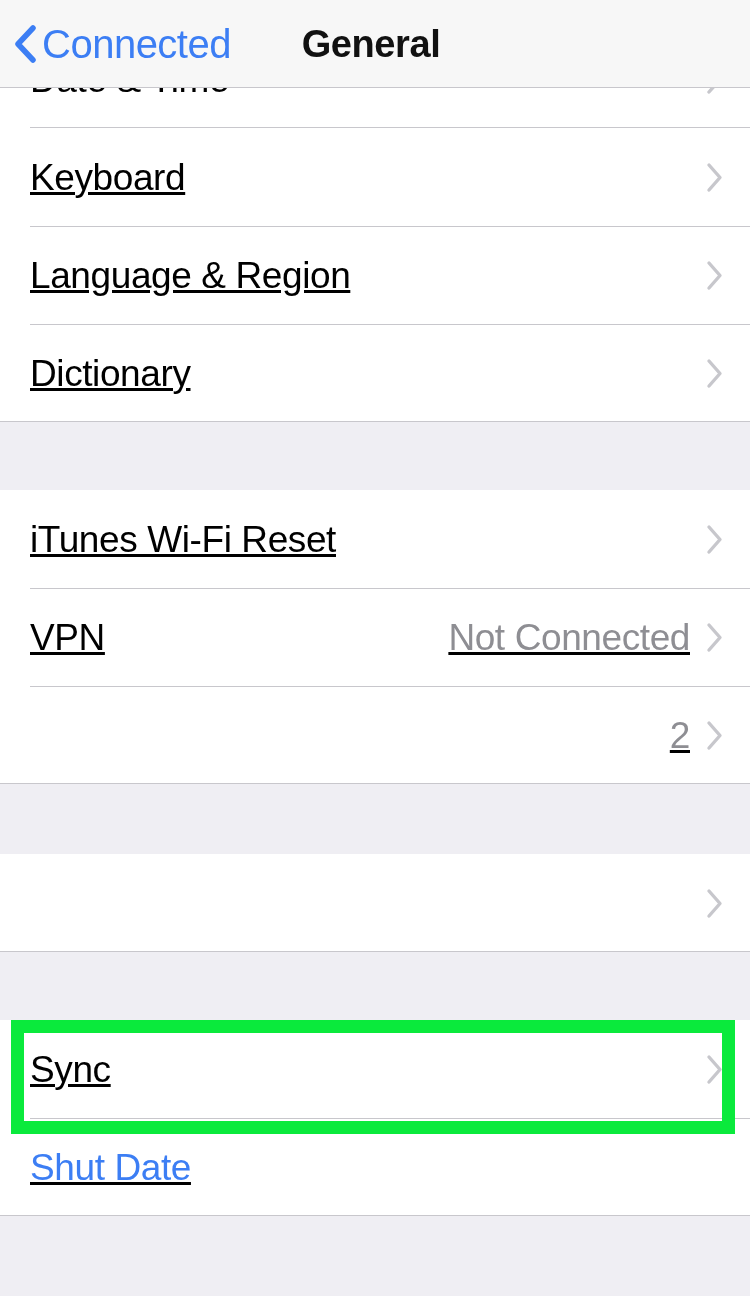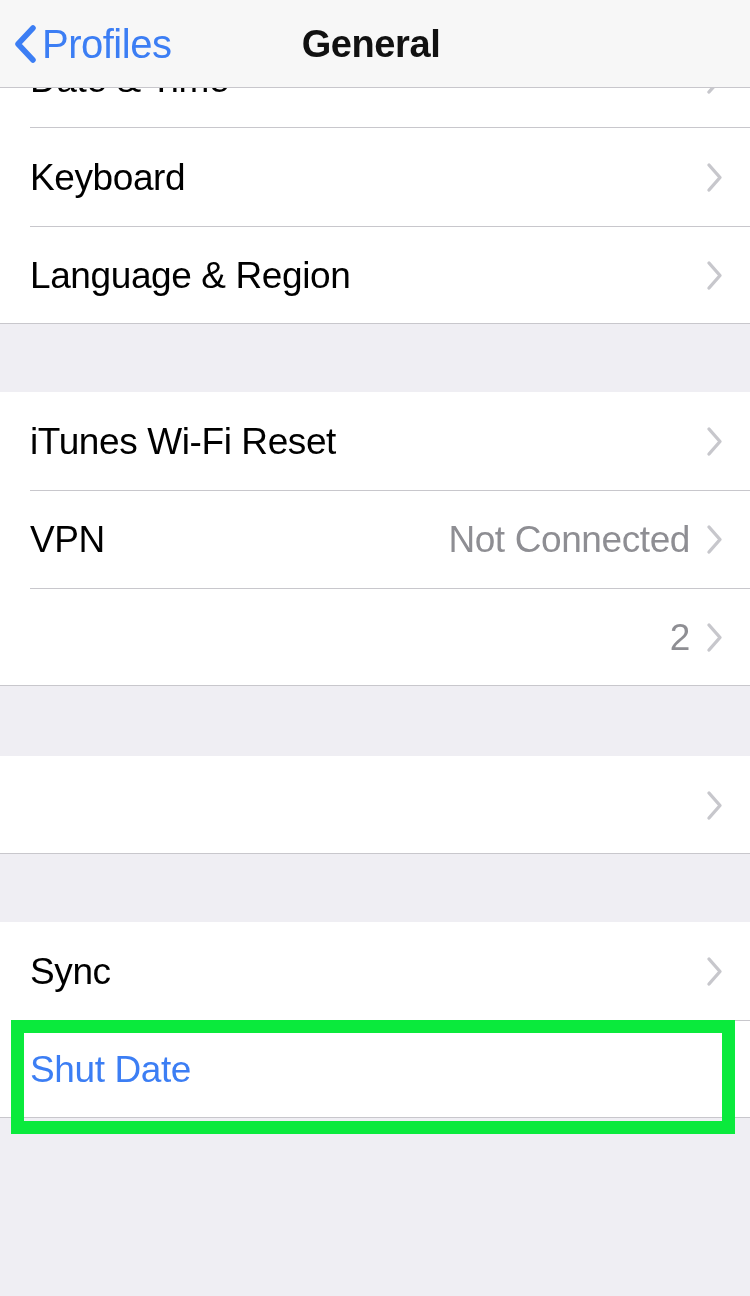--- a/index.html
+++ b/index.html
@@ -50,21 +50,21 @@
   }
 
   
   .content {
     position:absolute; top:88px; left:0;
     width:750px; height:1208px;
     background:#efeef3;
     overflow:hidden;
   }
 
-  .group { background:#ffffff; position:relative; }
+  .group { background:#ffffff; position:relative;text-decoration:underline; }
   .group.top-line::before {
     content:""; position:absolute; top:0; left:0; right:0;
     height:1px; background:#c8c7cc;
   }
   .group.bottom-line::after {
     content:""; position:absolute; bottom:0; left:0; right:0;
     height:1px; background:#c8c7cc;
   }
 
   .gap { background:#efeef3; width:750px; }
@@ -133,21 +133,21 @@
 </head>
 <body>
 
 <div class="screen">
 
   <div class="navbar">
     <div class="back-btn">
       <svg class="back-chevron" viewBox="0 0 22 38">
         <polyline points="19,3 4,19 19,35" fill="none" stroke="#3c7ef4" stroke-width="5.5" stroke-linecap="round" stroke-linejoin="round"></polyline>
       </svg>
-      <span class="back-label">Profiles</span>
+      <span class="back-label">Connected</span>
     </div>
     <div class="nav-title">General</div>
   </div>
 
   <div class="content">
 
     <div class="clip-row">
       <div class="inner">
         <span class="row-label">Date &amp; Time</span>
         <span class="row-right">
@@ -168,20 +168,28 @@
         </span>
       </div>
       <div class="row">
         <span class="row-label">Language &amp; Region</span>
         <span class="row-right">
           <svg class="chev" viewBox="0 0 18 31">
             <polyline points="3,3 14,15.5 3,28" fill="none" stroke="#c7c7cc" stroke-width="3.4" stroke-linecap="round" stroke-linejoin="round"></polyline>
           </svg>
         </span>
       </div>
+      <div class="row">
+        <span class="row-label">Dictionary</span>
+        <span class="row-right">
+          <svg class="chev" viewBox="0 0 18 31">
+            <polyline points="3,3 14,15.5 3,28" fill="none" stroke="#c7c7cc" stroke-width="3.4" stroke-linecap="round" stroke-linejoin="round"></polyline>
+          </svg>
+        </span>
+      </div>
     </div>
 
     <div class="gap" style="height:68px"></div>
 
     <div class="group top-line bottom-line">
       <div class="row">
         <span class="row-label">iTunes Wi-Fi Reset</span>
         <span class="row-right">
           <svg class="chev" viewBox="0 0 18 31">
             <polyline points="3,3 14,15.5 3,28" fill="none" stroke="#c7c7cc" stroke-width="3.4" stroke-linecap="round" stroke-linejoin="round"></polyline>

